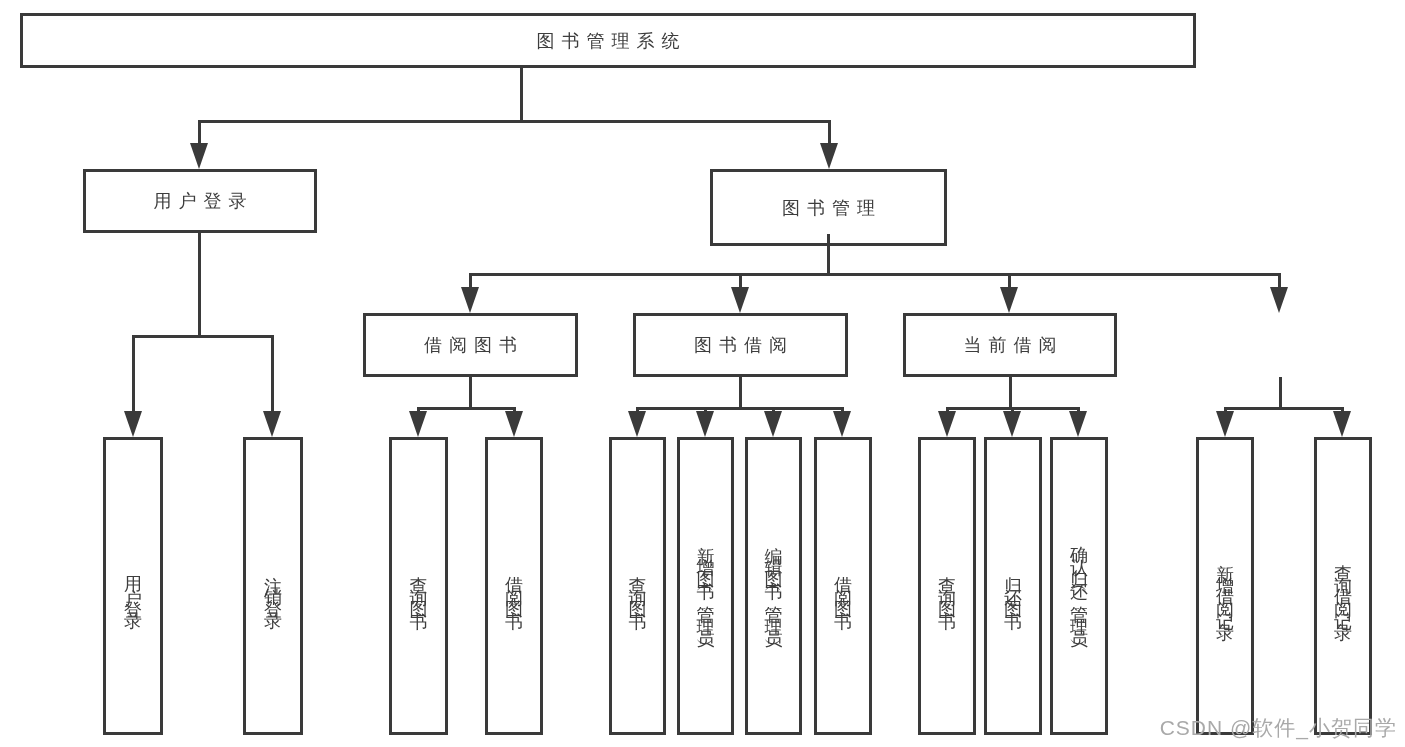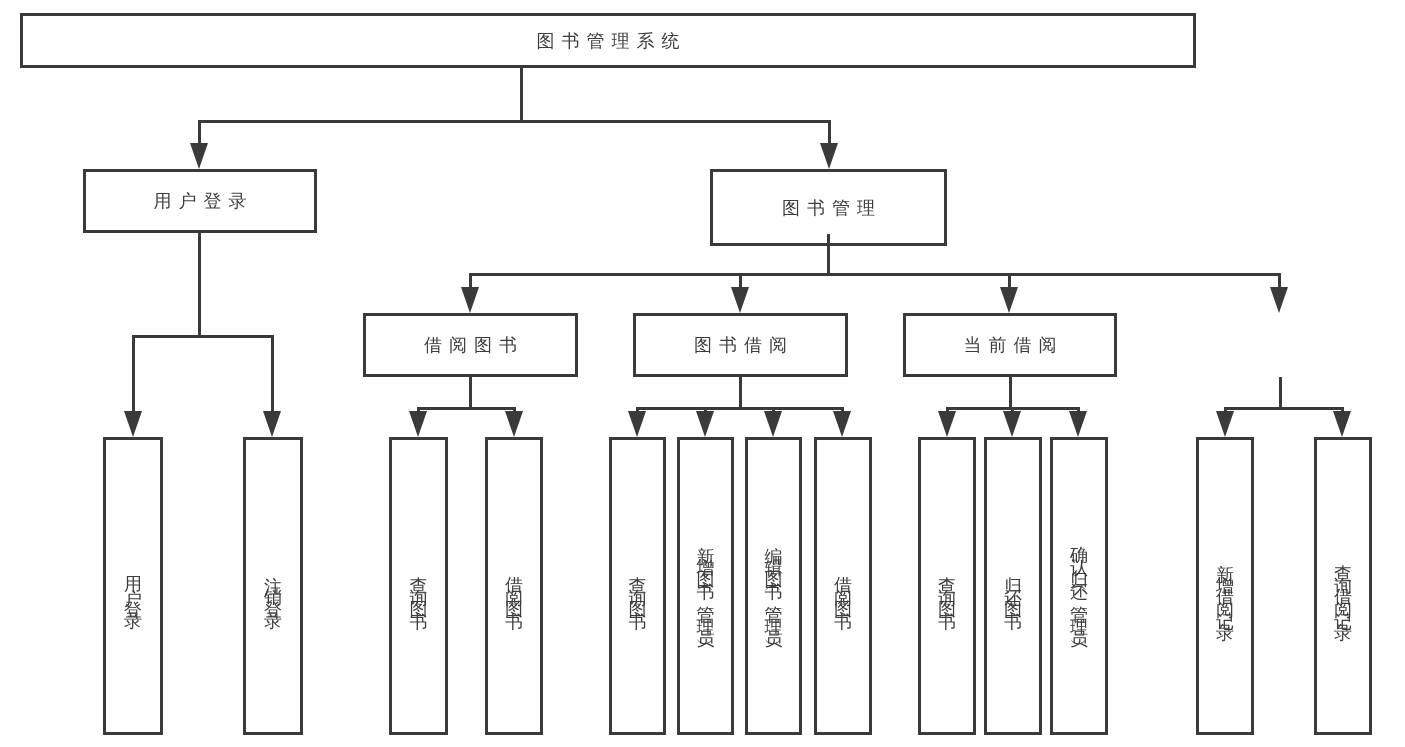--- a/index.html
+++ b/index.html
@@ -153,14 +153,15 @@
     <span class="vlabel">确认归还（管理员）</span>
   </div>
 
   <div class="box" style="left:1196px;top:437px;width:58px;height:298px">
     <span class="vlabel">新增借阅记录</span>
   </div>
   <div class="box" style="left:1314px;top:437px;width:58px;height:298px">
     <span class="vlabel">查询借阅记录</span>
   </div>
 
+  <div class="watermark">CSDN @软件_小贺同学</div>
 
 </div>
 
 </body></html>

